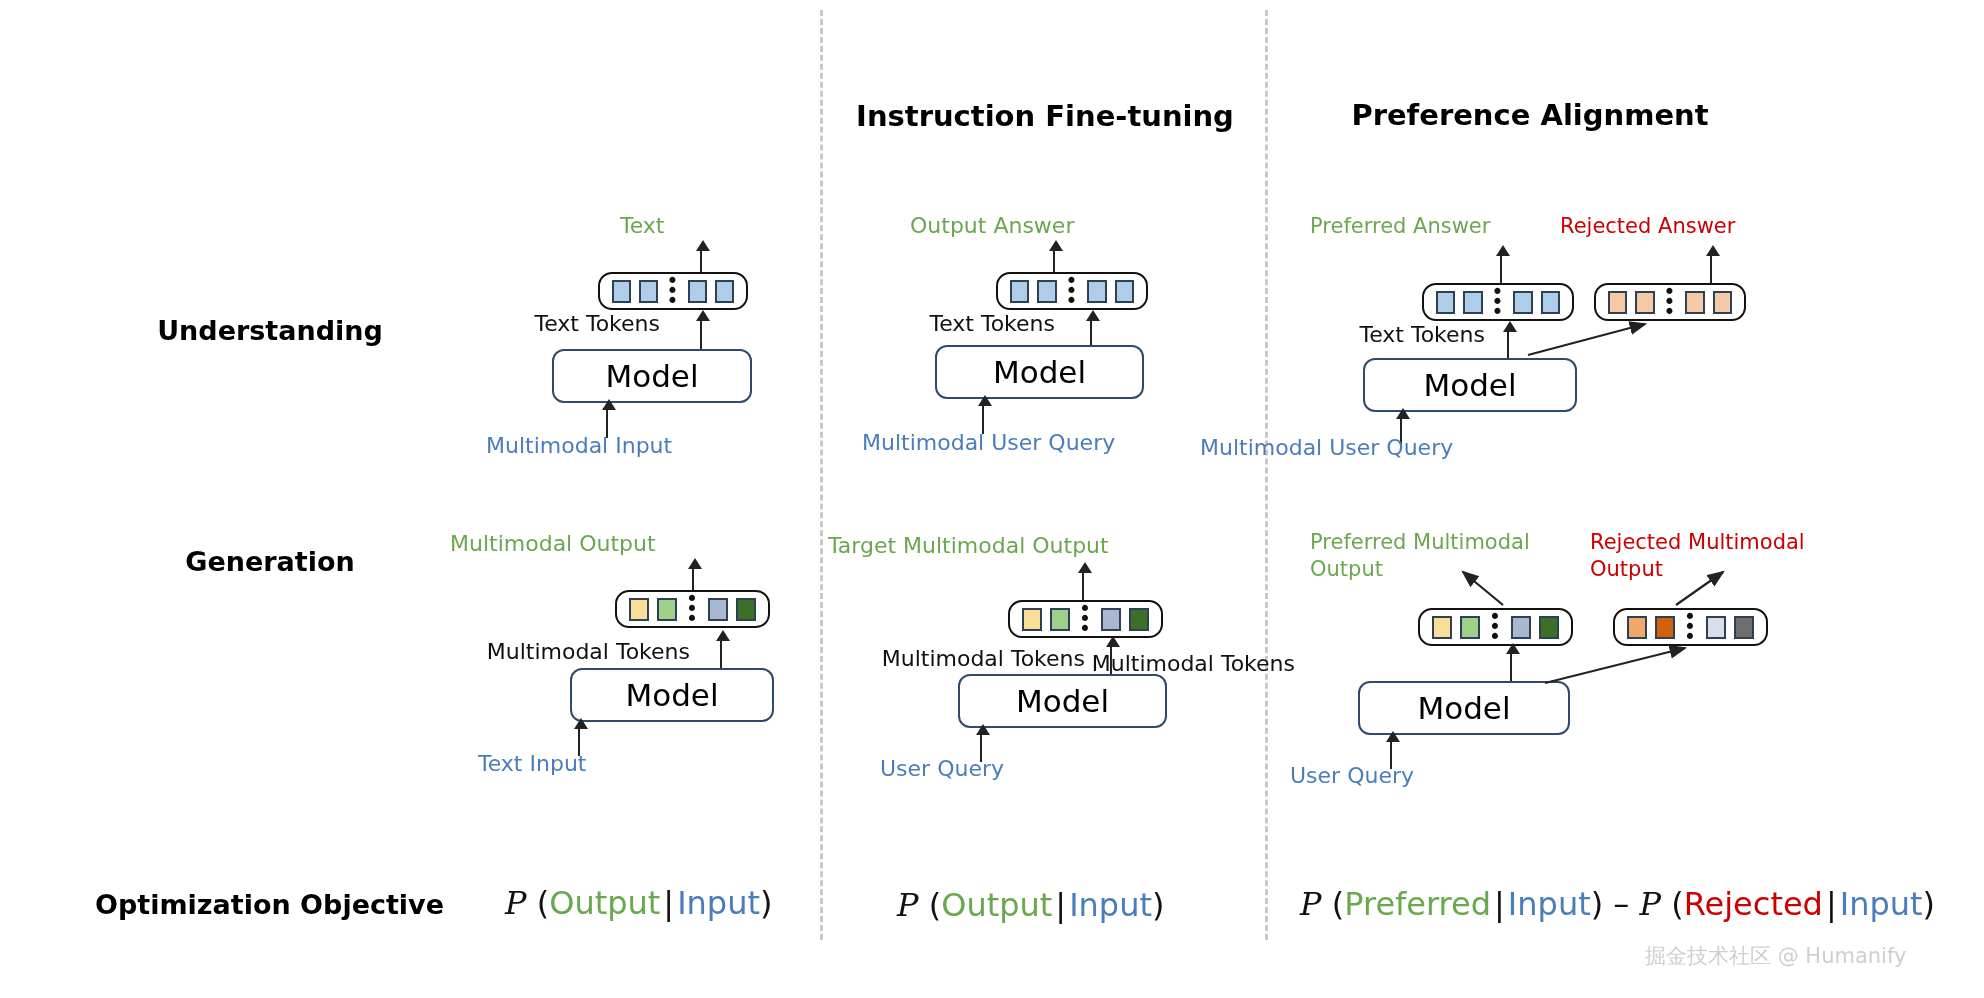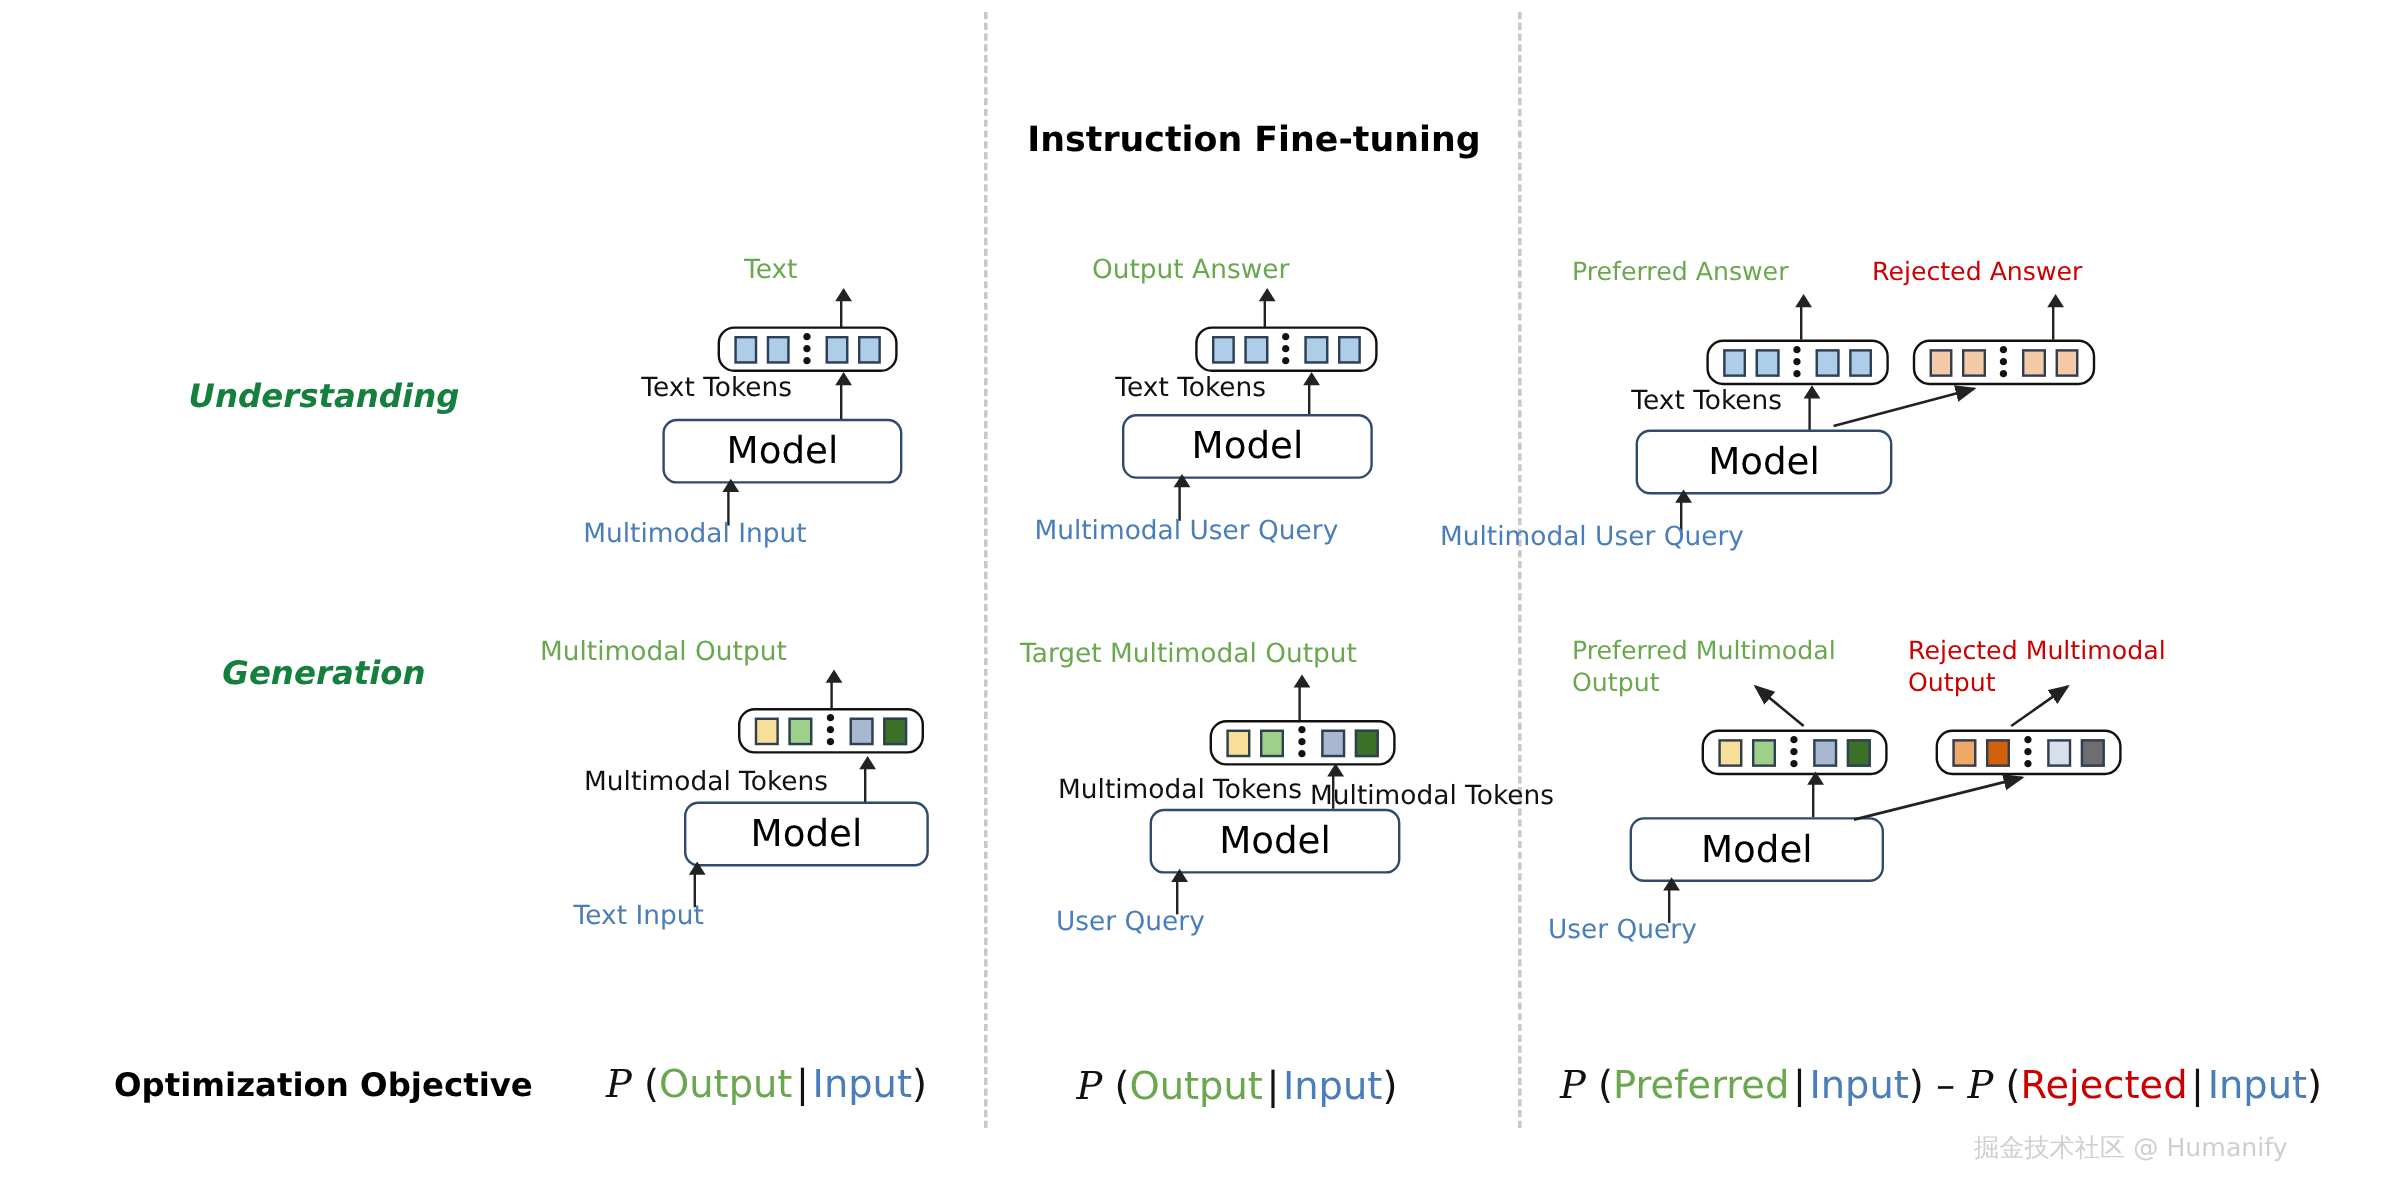--- a/index.html
+++ b/index.html
@@ -9,22 +9,22 @@
   
   .divider{position:absolute;top:10px;width:0;height:930px;
            border-left:3px dashed #c9c9c9;}
 
   
   .col-title{position:absolute;text-align:center;font-weight:bold;
              font-size:29px;line-height:41px;color:#000;
              font-family:"DejaVu Sans","Liberation Sans",sans-serif;}
 
   
-  .row-label{position:absolute;font-weight:bold;font-size:27px;color:#15803d;
-             text-align:center;font-style:italic;}
+  .row-label{position:absolute;font-weight:bold;font-size:27px;color:#000000;
+             text-align:center;}
 
   
   .lbl{position:absolute;text-align:left;white-space:nowrap;}
   .lbl.green{color:#6aa84f;}
   .lbl.red{color:#cc0000;}
   .lbl.blue{color:#4a7ebb;}
   .lbl.black{color:#111;}
   .fs22{font-size:22px;line-height:28px;}
   .fs21{font-size:21px;line-height:27px;}
 
@@ -71,20 +71,21 @@
 <div class="divider" style="left:1265px;"></div>
 
 <div class="col-title" style="left:440px;top:95px;width:340px;">
 </div>
 
 <div class="col-title" style="left:855px;top:96px;width:380px;">
   <div>Instruction Fine-tuning</div>
 </div>
 
 <div class="col-title" style="left:1330px;top:95px;width:400px;">
+  <div>Preference Alignment</div>
 </div>
 
 <div class="row-label" style="left:120px;top:315px;width:300px;">Understanding</div>
 <div class="row-label" style="left:120px;top:546px;width:300px;">Generation</div>
 <div class="opt-label" style="left:95px;top:889px;">Optimization Objective</div>
 
 <div class="lbl green fs22" style="left:620px;top:212px;width:160px;">Text</div>
 <div class="varrow" style="left:700px;top:250px;height:30px;"></div>
 
 <div class="tok-strip" style="left:598px;top:272px;width:150px;height:38px;">
@@ -139,21 +140,21 @@
 </div>
 <div class="lbl black fs22" style="left:870px;top:310px;width:185px;text-align:right;">Text Tokens</div>
 <div class="varrow" style="left:1090px;top:320px;height:30px;"></div>
 
 <div class="model-box" style="left:935px;top:345px;width:205px;height:50px;">
   <span>Model</span>
 </div>
 <div class="varrow" style="left:982px;top:405px;height:29px;"></div>
 <div class="lbl blue fs22" style="left:862px;top:429px;width:250px;">Multimodal User Query</div>
 
-<div class="lbl green fs22" style="left:850px;top:532px;width:450px;">Target Multimodal Output</div>
+<div class="lbl green fs22" style="left:828px;top:532px;width:450px;">Target Multimodal Output</div>
 <div class="varrow" style="left:1082px;top:572px;height:30px;"></div>
 
 <div class="tok-strip" style="left:1008px;top:600px;width:155px;height:38px;">
   <span class="tok" style="background:#f7df9a;"></span>
   <span class="tok" style="background:#9ed089;"></span>
   <span class="dots">• • •</span>
   <span class="tok" style="background:#a8b8d0;"></span>
   <span class="tok" style="background:#3c7026;"></span>
 </div>
 <div class="lbl black fs22" style="left:830px;top:645px;width:255px;text-align:right;">Multimodal Tokens</div>

